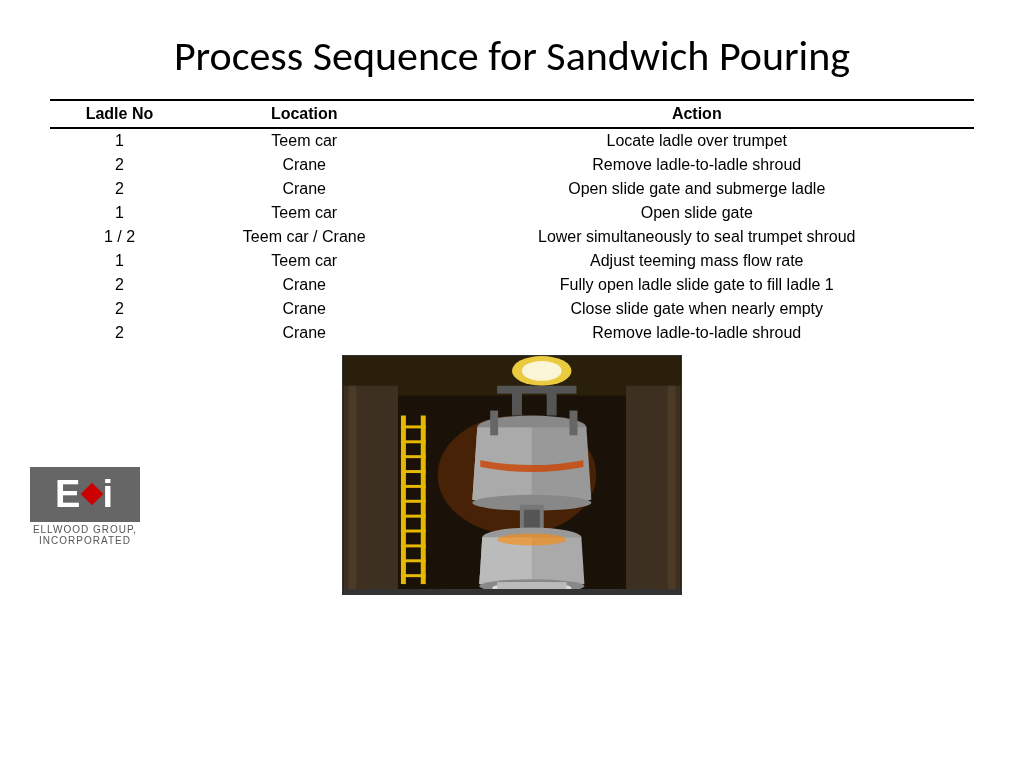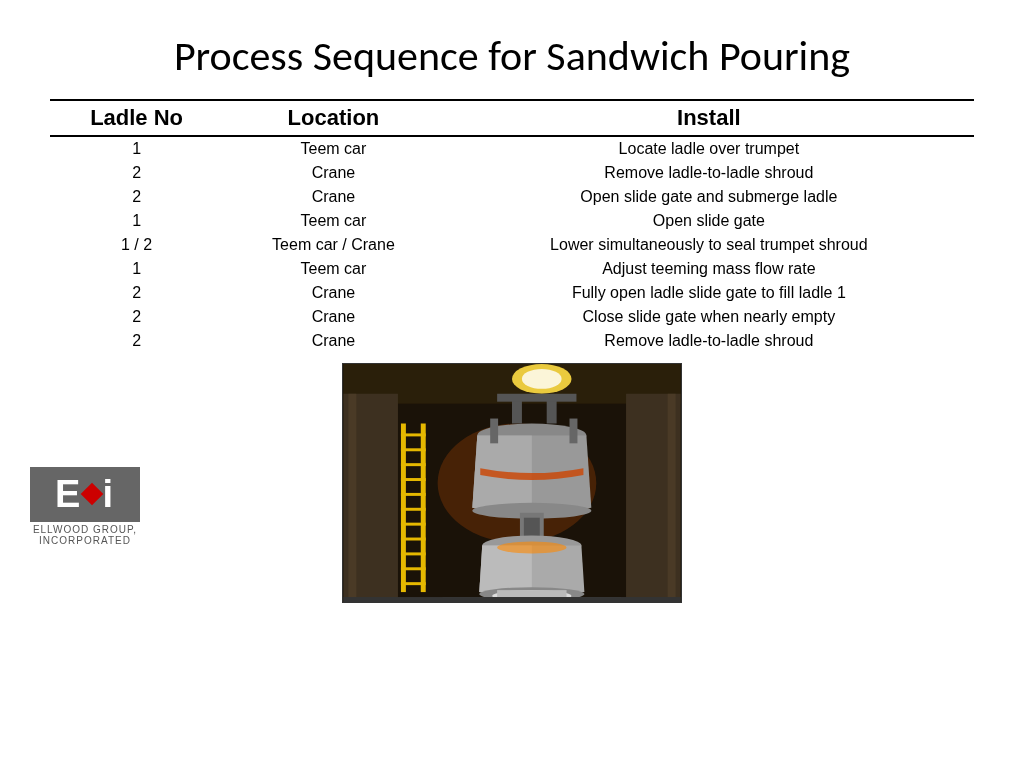--- a/index.html
+++ b/index.html
@@ -39,21 +39,21 @@
 
     .process-table thead tr {
       border-top: 2px solid #000;
       border-bottom: 2px solid #000;
     }
 
     .process-table th {
       font-weight: bold;
       text-align: center;
       padding: 4px 8px;
-      font-size: 22px;
+      font-size: 16px;
     }
 
     .process-table tbody tr {
       border: none;
     }
 
     .process-table td {
       text-align: center;
       padding: 3px 8px;
       font-size: 16px;
@@ -145,21 +145,21 @@
 
 <div class="slide">
 
   <h1 class="title">Process Sequence for Sandwich Pouring</h1>
 
   <table class="process-table">
     <thead>
       <tr>
         <th>Ladle No</th>
         <th>Location</th>
-        <th>Install</th>
+        <th>Action</th>
       </tr>
     </thead>
     <tbody id="table-body">
     <tr>
           <td>1</td>
           <td>Teem car</td>
           <td>Locate ladle over trumpet</td>
         </tr>
         <tr>
           <td>2</td>

